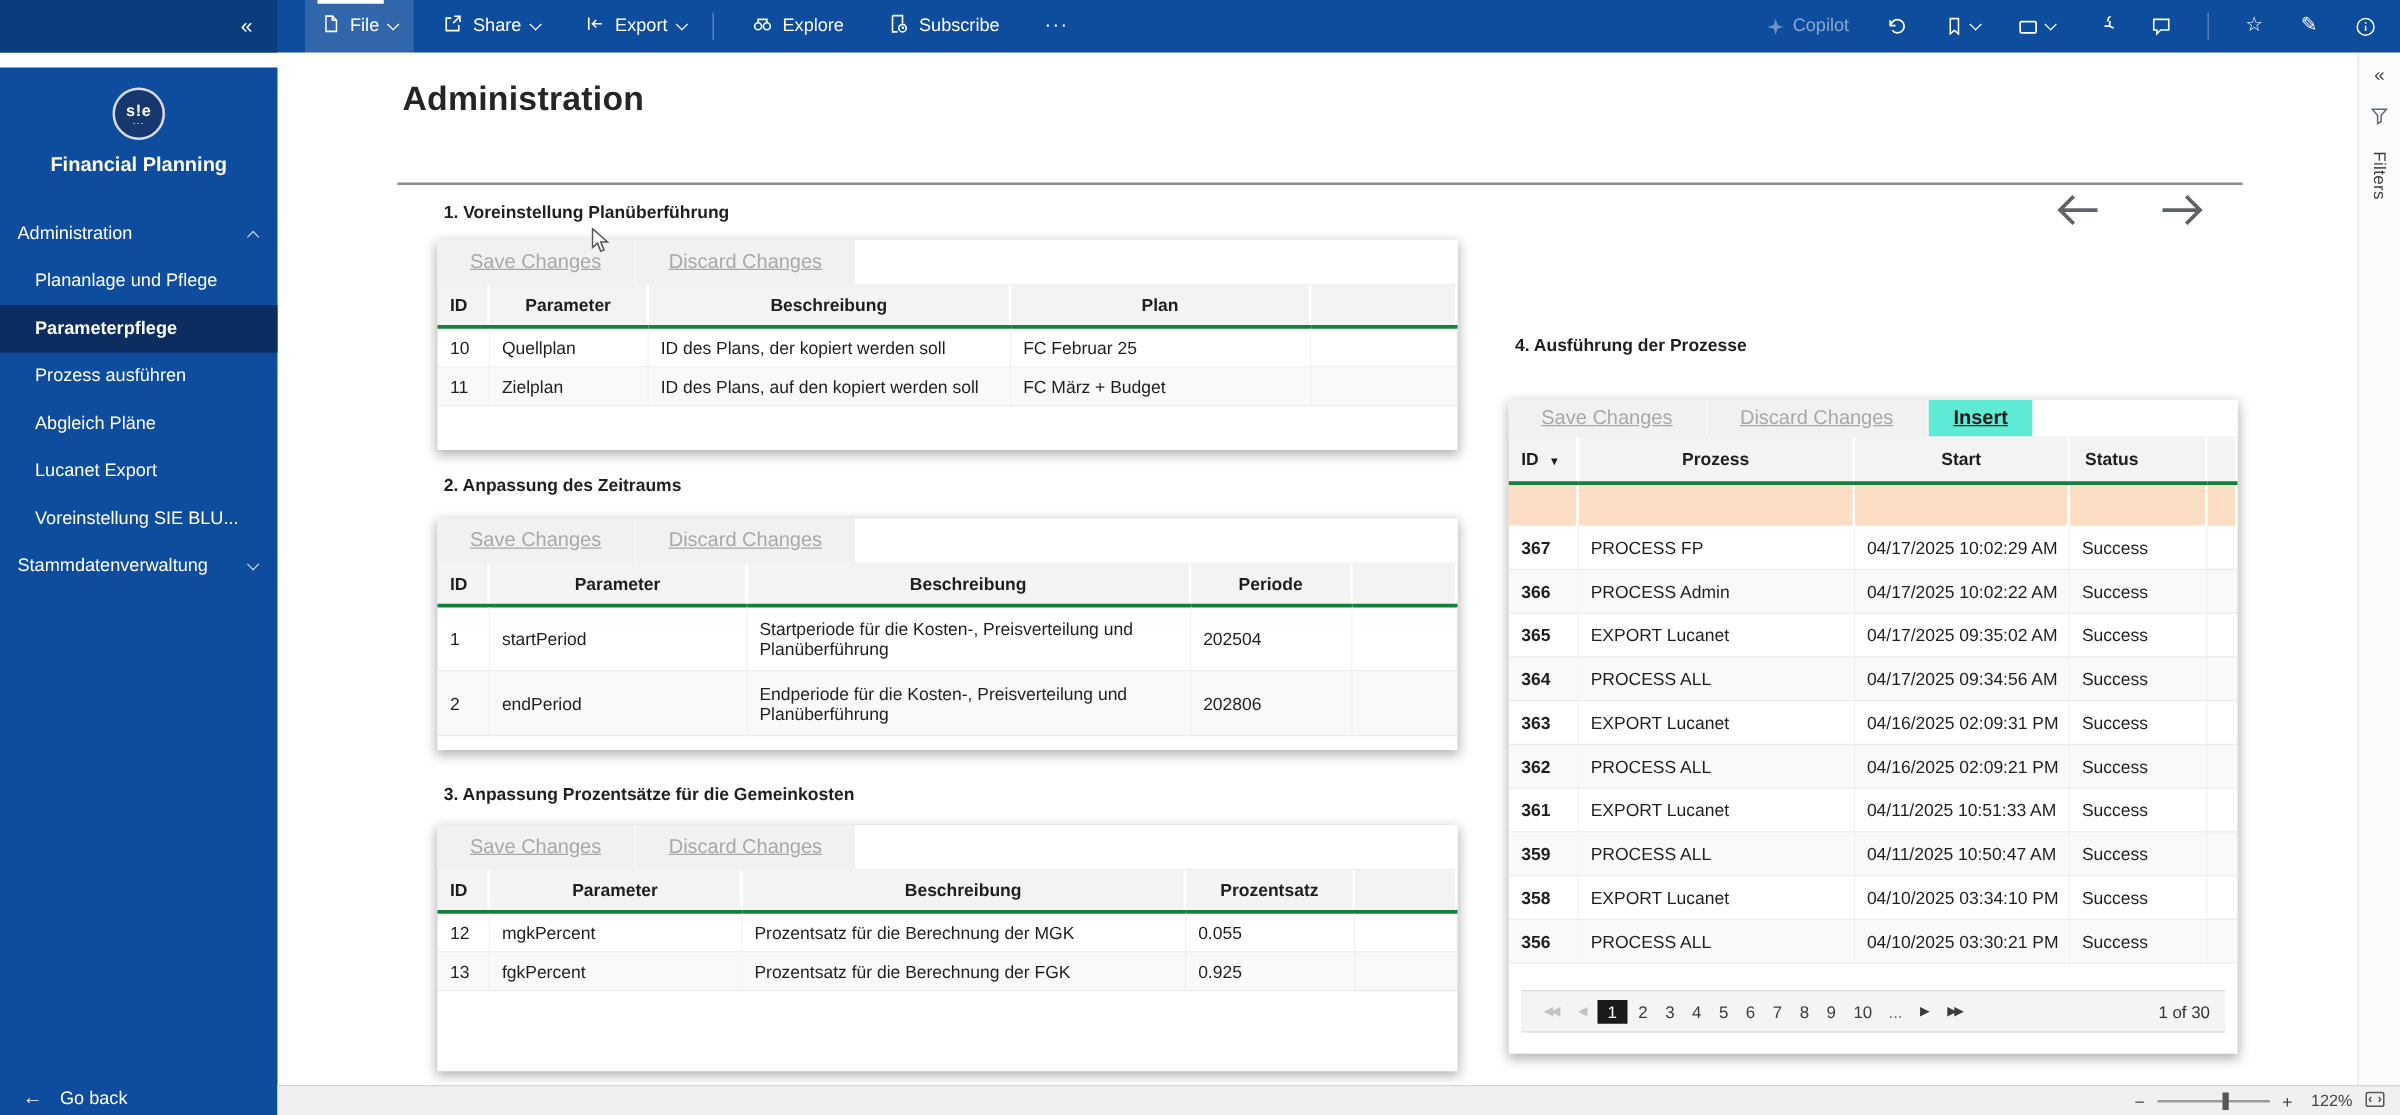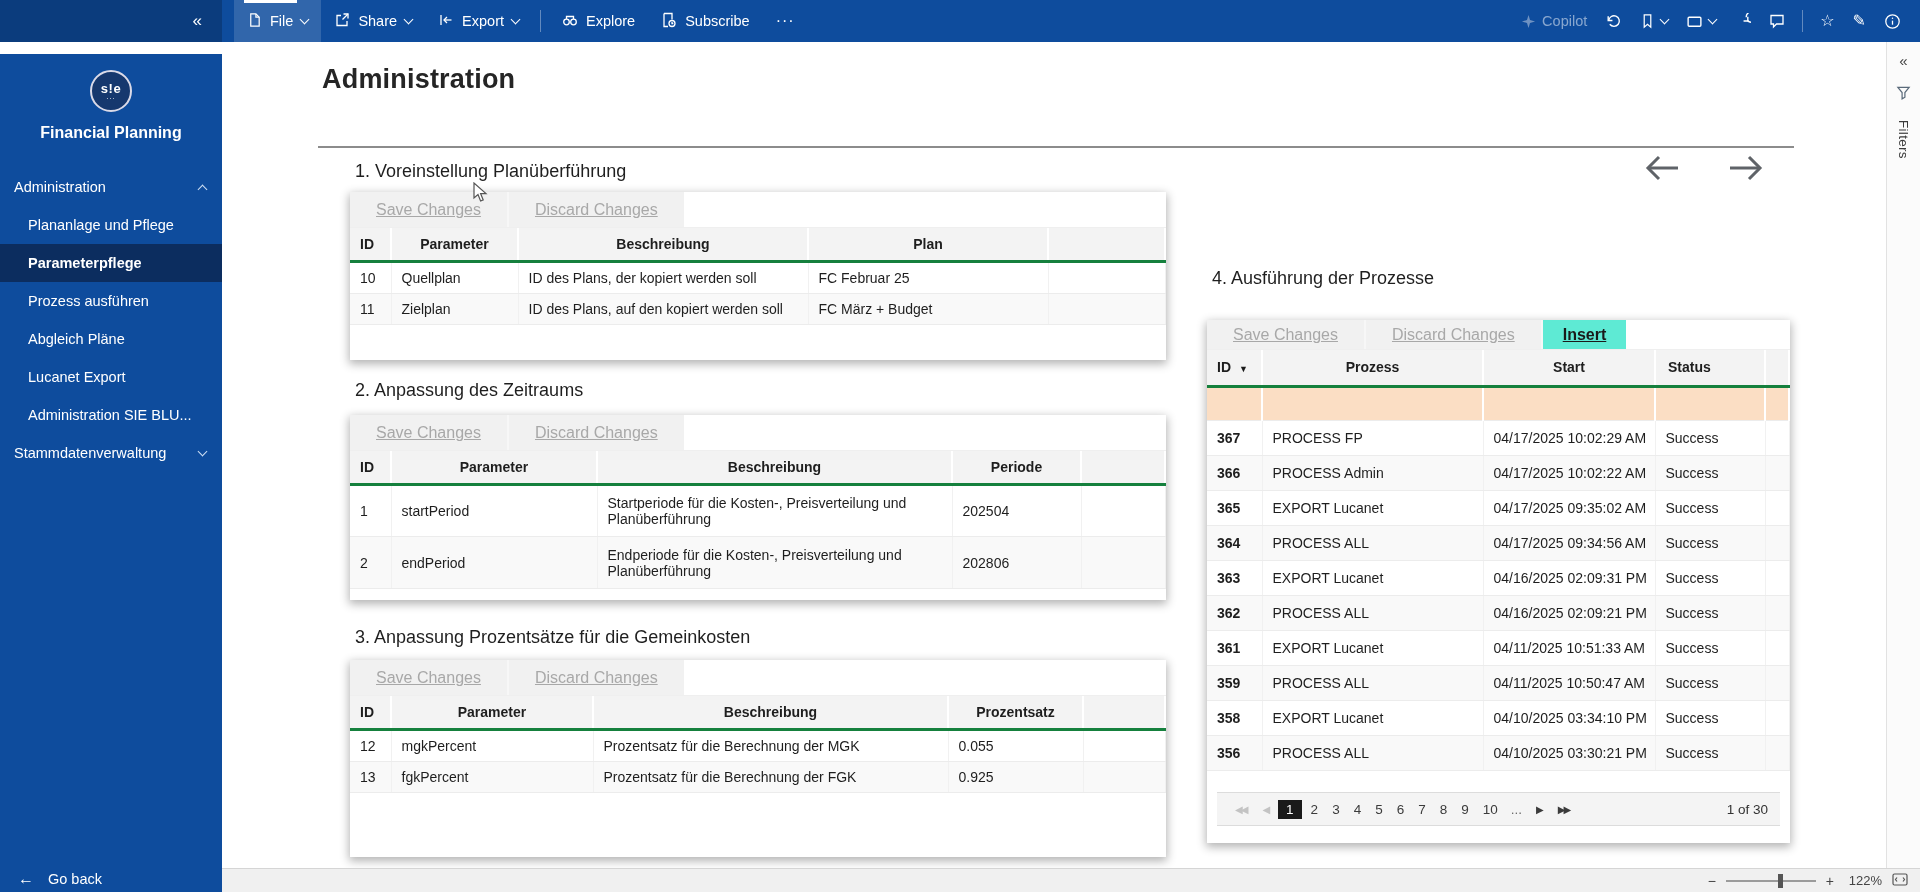--- a/index.html
+++ b/index.html
@@ -4,27 +4,27 @@
 <style>
   * { box-sizing: border-box; margin: 0; padding: 0; }
   html,body { width:1920px; height:892px; overflow:hidden; }
   body { font-family:"Liberation Sans", sans-serif; background:#fff; position:relative; }
 
   
   .topbar { position:absolute; top:0; left:0; width:1920px; height:42px; background:#0E4C9D; display:flex; color:#fff; z-index:50; }
   .topbar-left { width:222px; height:100%; background:#0B3C7D; display:flex; align-items:center; justify-content:flex-end; padding-right:20px; flex:none; }
   .collapse-glyph { font-size:17px; color:#fff; cursor:pointer; }
   .topbar-main { flex:1; display:flex; align-items:center; font-size:14.5px; padding-left:12px; }
-  .menu-item { position:relative; height:100%; display:flex; align-items:center; gap:8px; padding:3px 13px; cursor:pointer; white-space:nowrap; }
+  .menu-item { position:relative; height:100%; display:flex; align-items:center; gap:8px; padding:3px 13px; cursor:pointer; white-space:nowrap;margin-left:10px; }
   .menu-item.active { background:rgba(255,255,255,.15); }
   .menu-item.active::before { content:""; position:absolute; top:0; left:10px; right:24px; height:3px; background:#fff; }
   .tb-sep { width:1px; height:22px; background:rgba(255,255,255,.35); margin:0 8px; }
   .chev { width:7px; height:7px; border-right:1.6px solid #fff; border-bottom:1.6px solid #fff; transform:rotate(45deg); margin-top:-4px; flex:none; }
   .chev.up { transform:rotate(225deg); margin-top:4px; }
-  .tb-right { margin-left:auto; display:flex; align-items:center; gap:0; padding-right:10px; height:100%; }
+  .tb-right { margin-left:auto; display:flex; align-items:center; gap:12px; padding-right:10px; height:100%; }
   .icon-btn { height:100%; display:flex; align-items:center; gap:6px; padding:0 9px; cursor:pointer; }
   .icon-btn svg { display:block; }
   .copilot { opacity:.5; font-size:14.5px; }
   .glyph-ic { font-size:16px; line-height:1; }
 
   
   .sidebar { position:absolute; top:54px; left:0; width:222px; height:850px; background:#0E4C9D; color:#fff; z-index:40; }
   .logo-wrap { display:flex; flex-direction:column; align-items:center; padding-top:16px; }
   .logo-circle { width:42px; height:42px; border-radius:50%; border:2px solid #DADAE8; background:#16386E; display:flex; flex-direction:column; align-items:center; justify-content:center; line-height:1; }
   .logo-circle .lg1 { font-size:13px; font-weight:bold; letter-spacing:.5px; }
@@ -37,21 +37,21 @@
   .nav-row.selected { background:#0C2D5F; font-weight:bold; }
   .go-back { position:absolute; bottom:8px; left:0; width:100%; height:34px; display:flex; align-items:center; gap:14px; padding-left:18px; font-size:14.5px; cursor:pointer; }
   .go-back .arrow { font-size:16px; }
 
   
   .canvas { position:absolute; top:42px; left:222px; width:1664px; height:826px; background:#fff; overflow:hidden; }
   .page-title { position:absolute; left:100px; top:22px; font-size:27px; font-weight:bold; color:#252525; letter-spacing:.2px; }
   .hr-line { position:absolute; left:96px; top:104px; width:1476px; height:2px; background:#8C8C8C; }
   .nav-arrows { position:absolute; left:1420px; top:110px; display:flex; gap:44px; }
   .nav-arrows svg { cursor:pointer; display:block; }
-  .section-heading { position:absolute; font-size:18px; font-weight:normal; color:#1F1F1F;text-align:center; }
+  .section-heading { position:absolute; font-size:14px; font-weight:bold; color:#1F1F1F;text-align:center; }
 
   .card { position:absolute; background:#fff; box-shadow:0 3px 9px 1px rgba(0,0,0,.30); }
   .btnbar { display:flex; align-items:stretch; background:#F7F7F7; border-bottom:1px solid #EFEFEF; }
   .btn { border:none; background:#F1F1F1; color:#A8A8A8; font-family:inherit; font-size:16px; padding:0 26px; cursor:pointer;text-decoration:underline; }
   .btn + .btn { margin-left:2px; }
   .btn.enabled { background:#5eead4; color:#1A1A1A; font-weight:bold; padding:0 20px; }
   .btnbar-fill { flex:1; background:#fff; }
 
   table.grid { width:100%; border-collapse:collapse; table-layout:fixed; font-size:14px; color:#1E1E1E; }
   .grid th { background:#F3F3F3; font-weight:bold; text-align:center; padding:8px 8px; border-right:2px solid #fff; border-bottom:3px solid #15803d; }
@@ -233,21 +233,21 @@
     <div class="nav-row child">
         <span>Prozess ausführen</span>
       </div>
     <div class="nav-row child">
         <span>Abgleich Pläne</span>
       </div>
     <div class="nav-row child">
         <span>Lucanet Export</span>
       </div>
     <div class="nav-row child">
-        <span>Administration SIE BLU...</span>
+        <span>Voreinstellung SIE BLU...</span>
       </div>
     <div class="nav-row">
       <span>Stammdatenverwaltung</span>
       <span class="chev" style="border-color:#cfe0f4;"></span>
     </div>
   </div>
   <div class="go-back">
     <span class="arrow">←</span>
     <span>Go back</span>
   </div>

